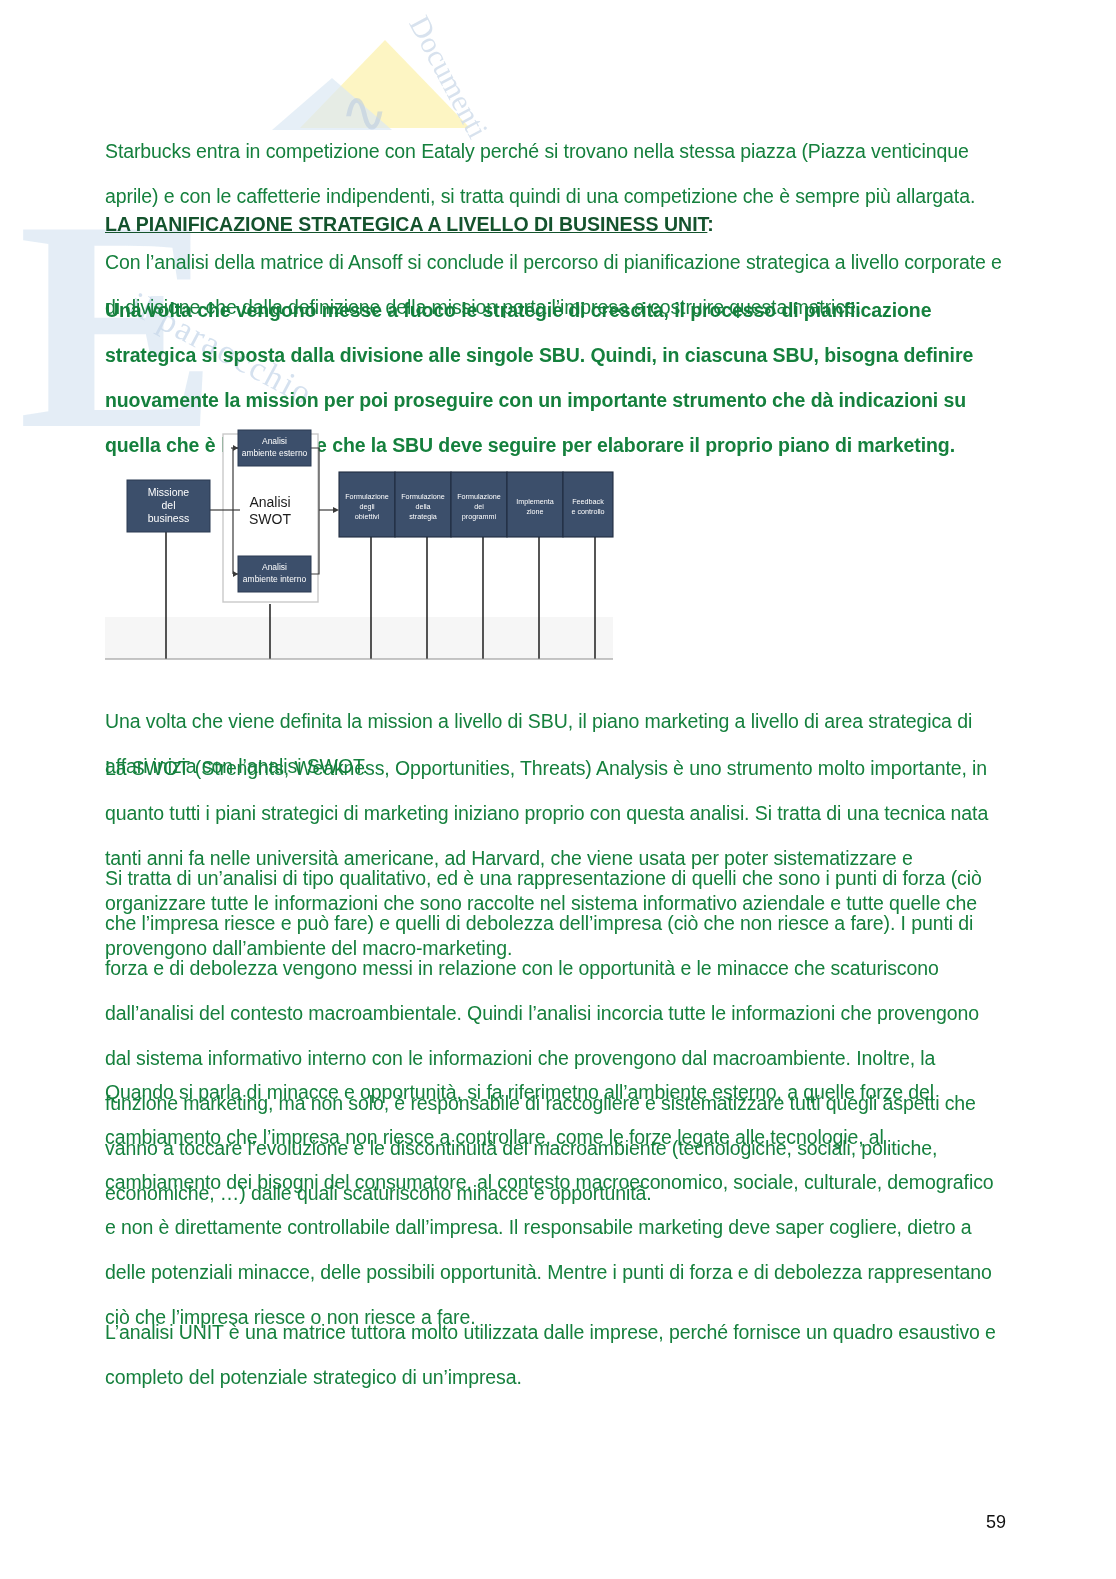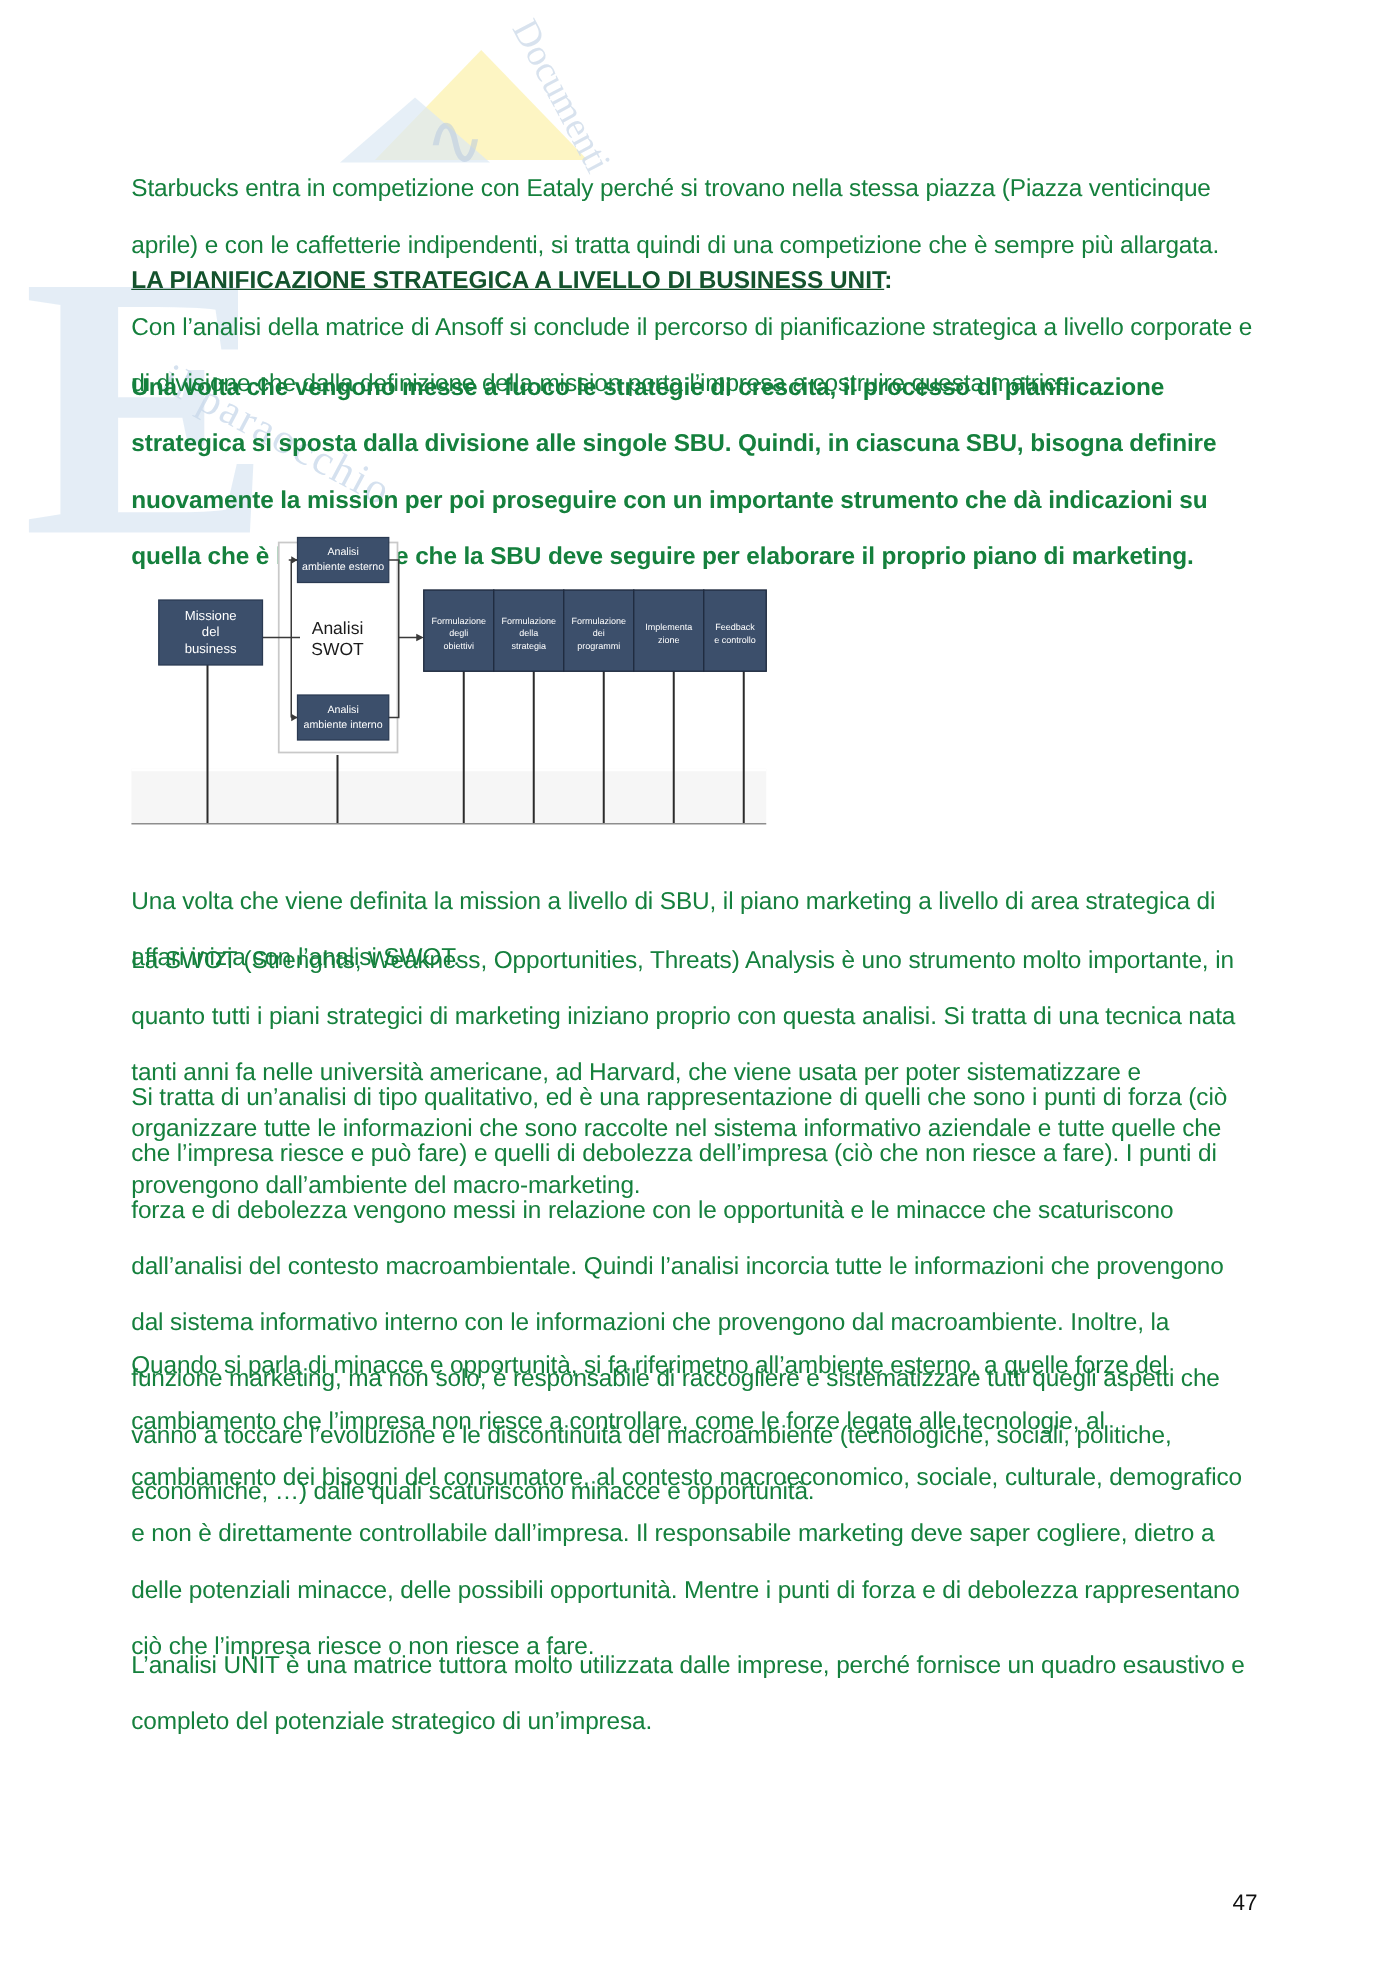--- a/index.html
+++ b/index.html
@@ -255,14 +255,14 @@
         <text x="430" y="82" text-anchor="middle" fill="#ffffff" font-family="Liberation Sans, sans-serif" font-size="7.2">Implementa</text>
         <text x="430" y="92" text-anchor="middle" fill="#ffffff" font-family="Liberation Sans, sans-serif" font-size="7.2">zione</text>
 
         <rect x="458" y="50" width="50" height="65" fill="#3c4f6b" stroke="#202c40" stroke-width="1.1"></rect>
         <text x="483" y="82" text-anchor="middle" fill="#ffffff" font-family="Liberation Sans, sans-serif" font-size="7.2">Feedback</text>
         <text x="483" y="92" text-anchor="middle" fill="#ffffff" font-family="Liberation Sans, sans-serif" font-size="7.2">e controllo</text>
       </g>
     </svg>
   </div>
 
-  <div class="page-number">47</div>
+  <div class="page-number">59</div>
 </div>
 
 </body></html>

